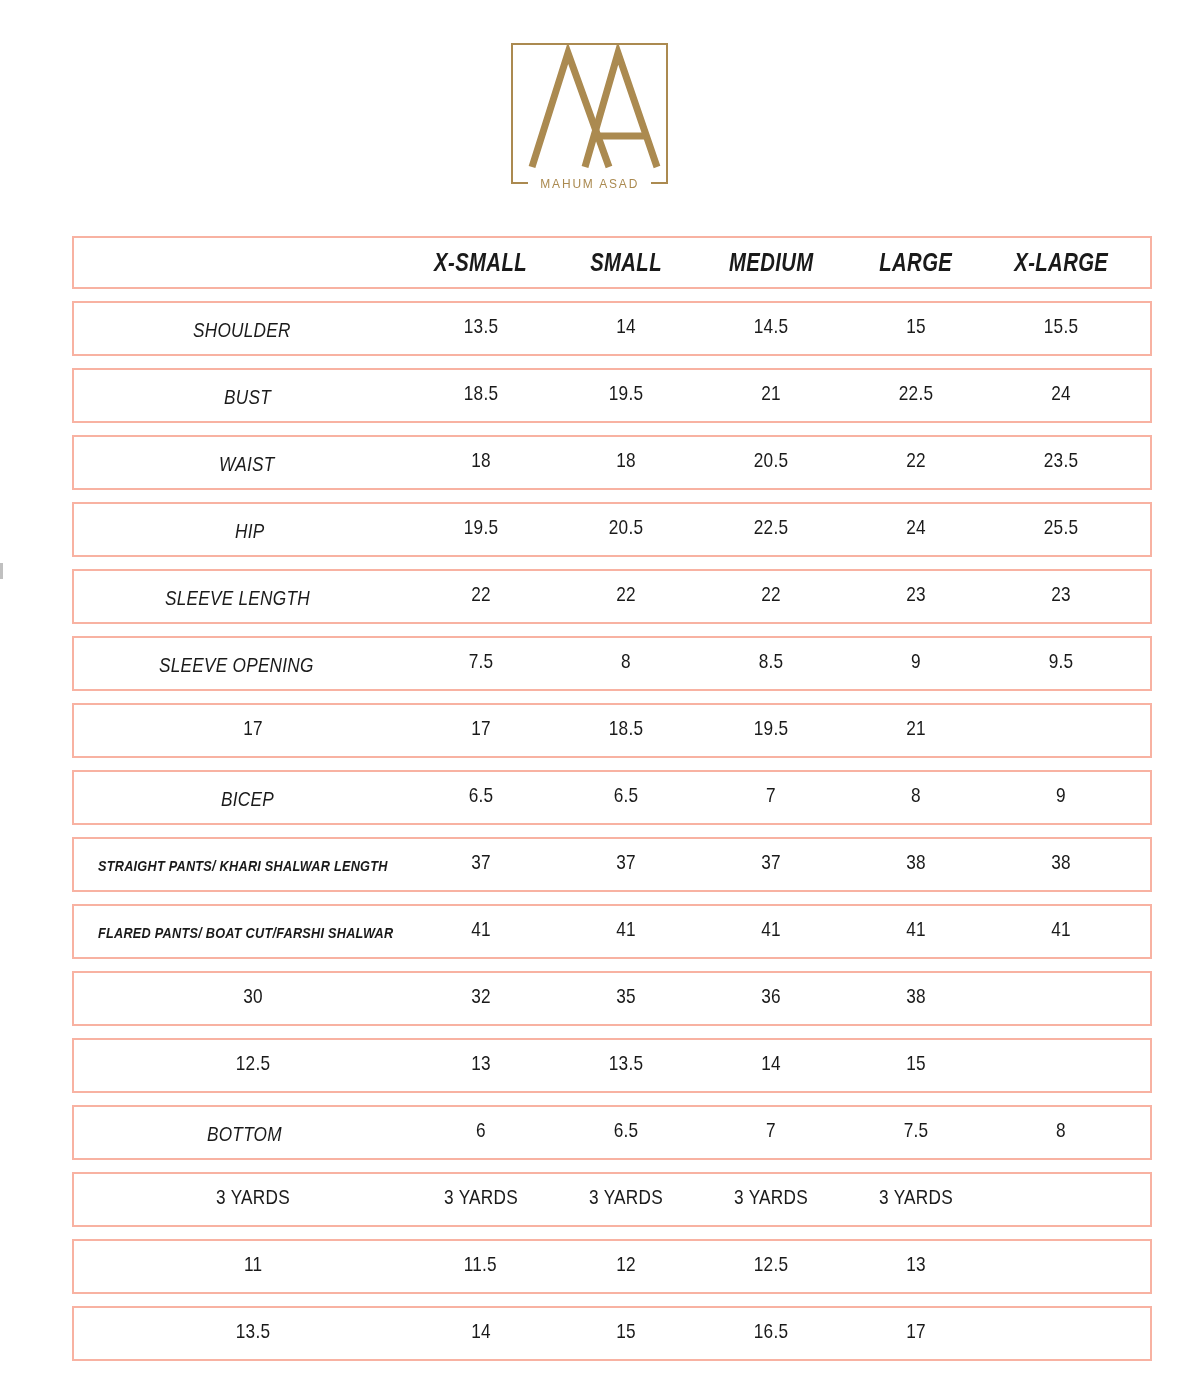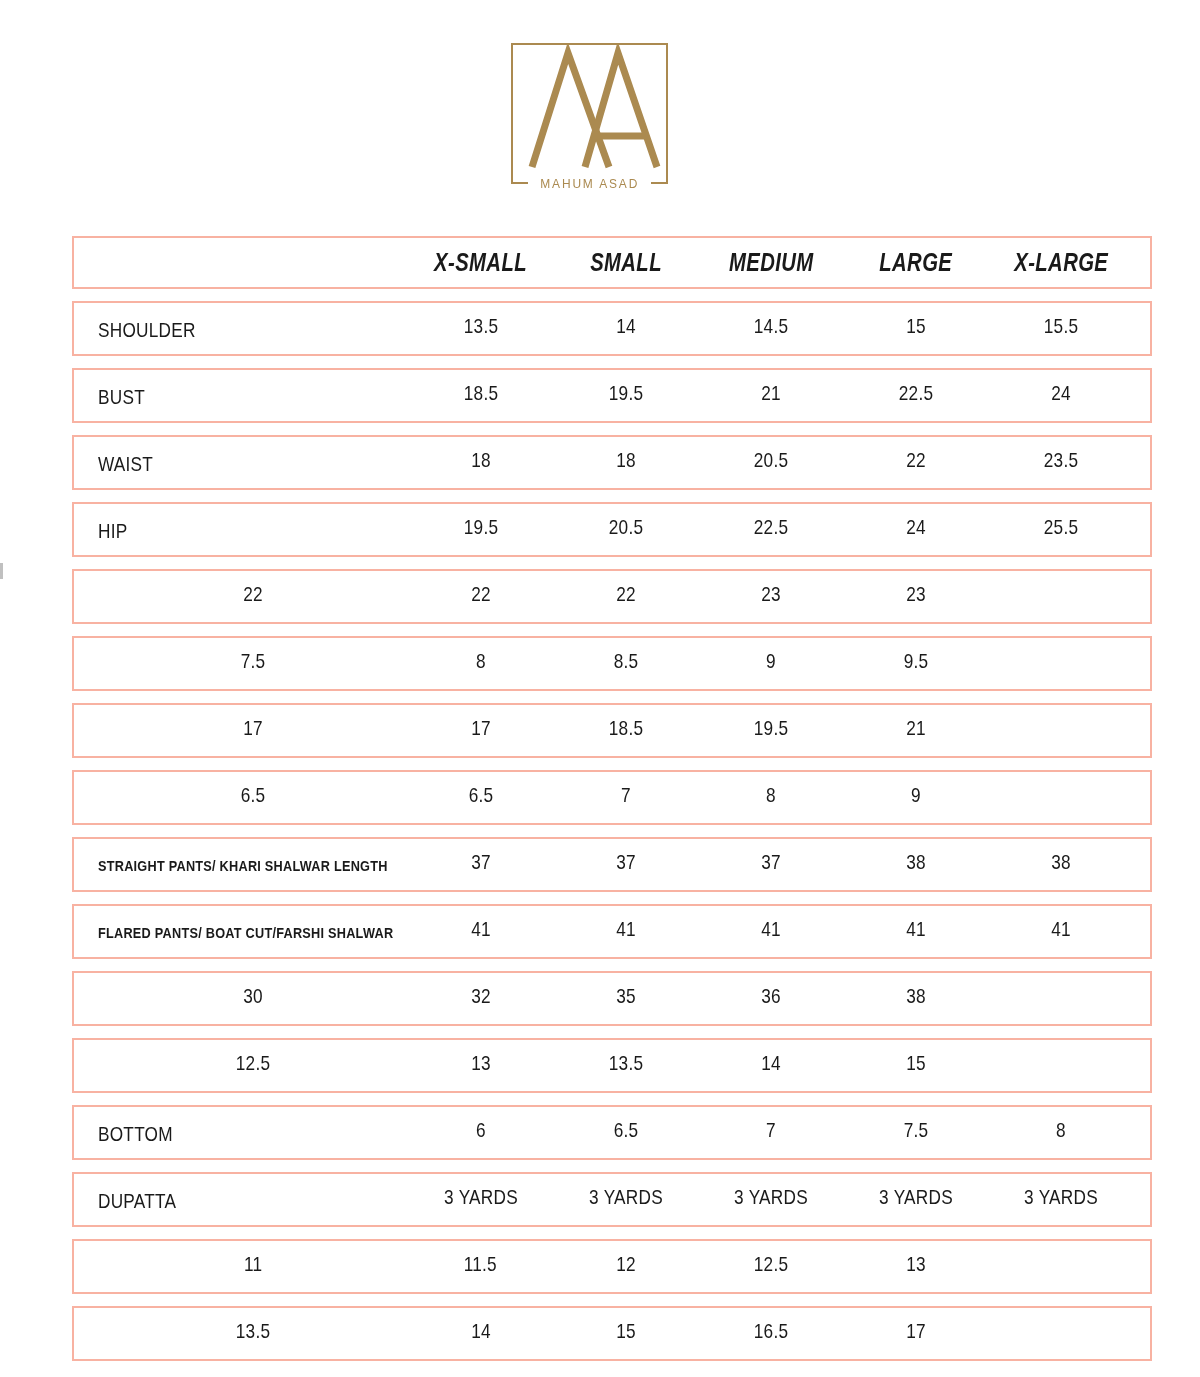--- a/index.html
+++ b/index.html
@@ -80,21 +80,21 @@
     background: #ffffff;
     display: grid;
     grid-template-columns: 310px repeat(5, 1fr);
     align-items: center;
     padding: 0 16px 0 24px;
   }
   .row.header-row {
     height: 53px;
   }
   .cell { text-align: center; overflow: visible; white-space: nowrap; }
-  .label-cell { text-align: left; }
+  .label-cell { text-align: center; font-style: italic; }
 
   .header-text {
     display: inline-block;
     font-style: italic;
     font-weight: 700;
     font-size: 26px;
     letter-spacing: 0.5px;
     transform: scaleX(0.78);
   }
   .row-label {
@@ -190,44 +190,47 @@
   <div class="row data-row">
     <div class="cell label-cell"><span class="row-label">HIP</span></div>
     <div class="cell"><span class="value">19.5</span></div>
     <div class="cell"><span class="value">20.5</span></div>
     <div class="cell"><span class="value">22.5</span></div>
     <div class="cell"><span class="value">24</span></div>
     <div class="cell"><span class="value">25.5</span></div>
   </div>
 
   <div class="row data-row">
+    <div class="cell label-cell"><span class="row-label">SLEEVE LENGTH</span></div>
     <div class="cell"><span class="value">22</span></div>
     <div class="cell"><span class="value">22</span></div>
     <div class="cell"><span class="value">22</span></div>
     <div class="cell"><span class="value">23</span></div>
     <div class="cell"><span class="value">23</span></div>
   </div>
 
   <div class="row data-row">
+    <div class="cell label-cell"><span class="row-label">SLEEVE OPENING</span></div>
     <div class="cell"><span class="value">7.5</span></div>
     <div class="cell"><span class="value">8</span></div>
     <div class="cell"><span class="value">8.5</span></div>
     <div class="cell"><span class="value">9</span></div>
     <div class="cell"><span class="value">9.5</span></div>
   </div>
 
   <div class="row data-row">
     <div class="cell"><span class="value">17</span></div>
     <div class="cell"><span class="value">17</span></div>
     <div class="cell"><span class="value">18.5</span></div>
     <div class="cell"><span class="value">19.5</span></div>
     <div class="cell"><span class="value">21</span></div>
   </div>
 
   <div class="row data-row">
+    <div class="cell label-cell"><span class="row-label">BICEP</span></div>
     <div class="cell"><span class="value">6.5</span></div>
     <div class="cell"><span class="value">6.5</span></div>
     <div class="cell"><span class="value">7</span></div>
     <div class="cell"><span class="value">8</span></div>
     <div class="cell"><span class="value">9</span></div>
   </div>
 
   <div class="row data-row">
     <div class="cell label-cell"><span class="row-label small">STRAIGHT PANTS/ KHARI SHALWAR LENGTH</span></div>
     <div class="cell"><span class="value">37</span></div>
@@ -265,21 +268,20 @@
   <div class="row data-row">
     <div class="cell label-cell"><span class="row-label">BOTTOM</span></div>
     <div class="cell"><span class="value">6</span></div>
     <div class="cell"><span class="value">6.5</span></div>
     <div class="cell"><span class="value">7</span></div>
     <div class="cell"><span class="value">7.5</span></div>
     <div class="cell"><span class="value">8</span></div>
   </div>
 
   <div class="row data-row">
-    <div class="cell label-cell"><span class="row-label">DUPATTA</span></div>
     <div class="cell"><span class="value">3 YARDS</span></div>
     <div class="cell"><span class="value">3 YARDS</span></div>
     <div class="cell"><span class="value">3 YARDS</span></div>
     <div class="cell"><span class="value">3 YARDS</span></div>
     <div class="cell"><span class="value">3 YARDS</span></div>
   </div>
 
   <div class="row data-row">
     <div class="cell"><span class="value">11</span></div>
     <div class="cell"><span class="value">11.5</span></div>

